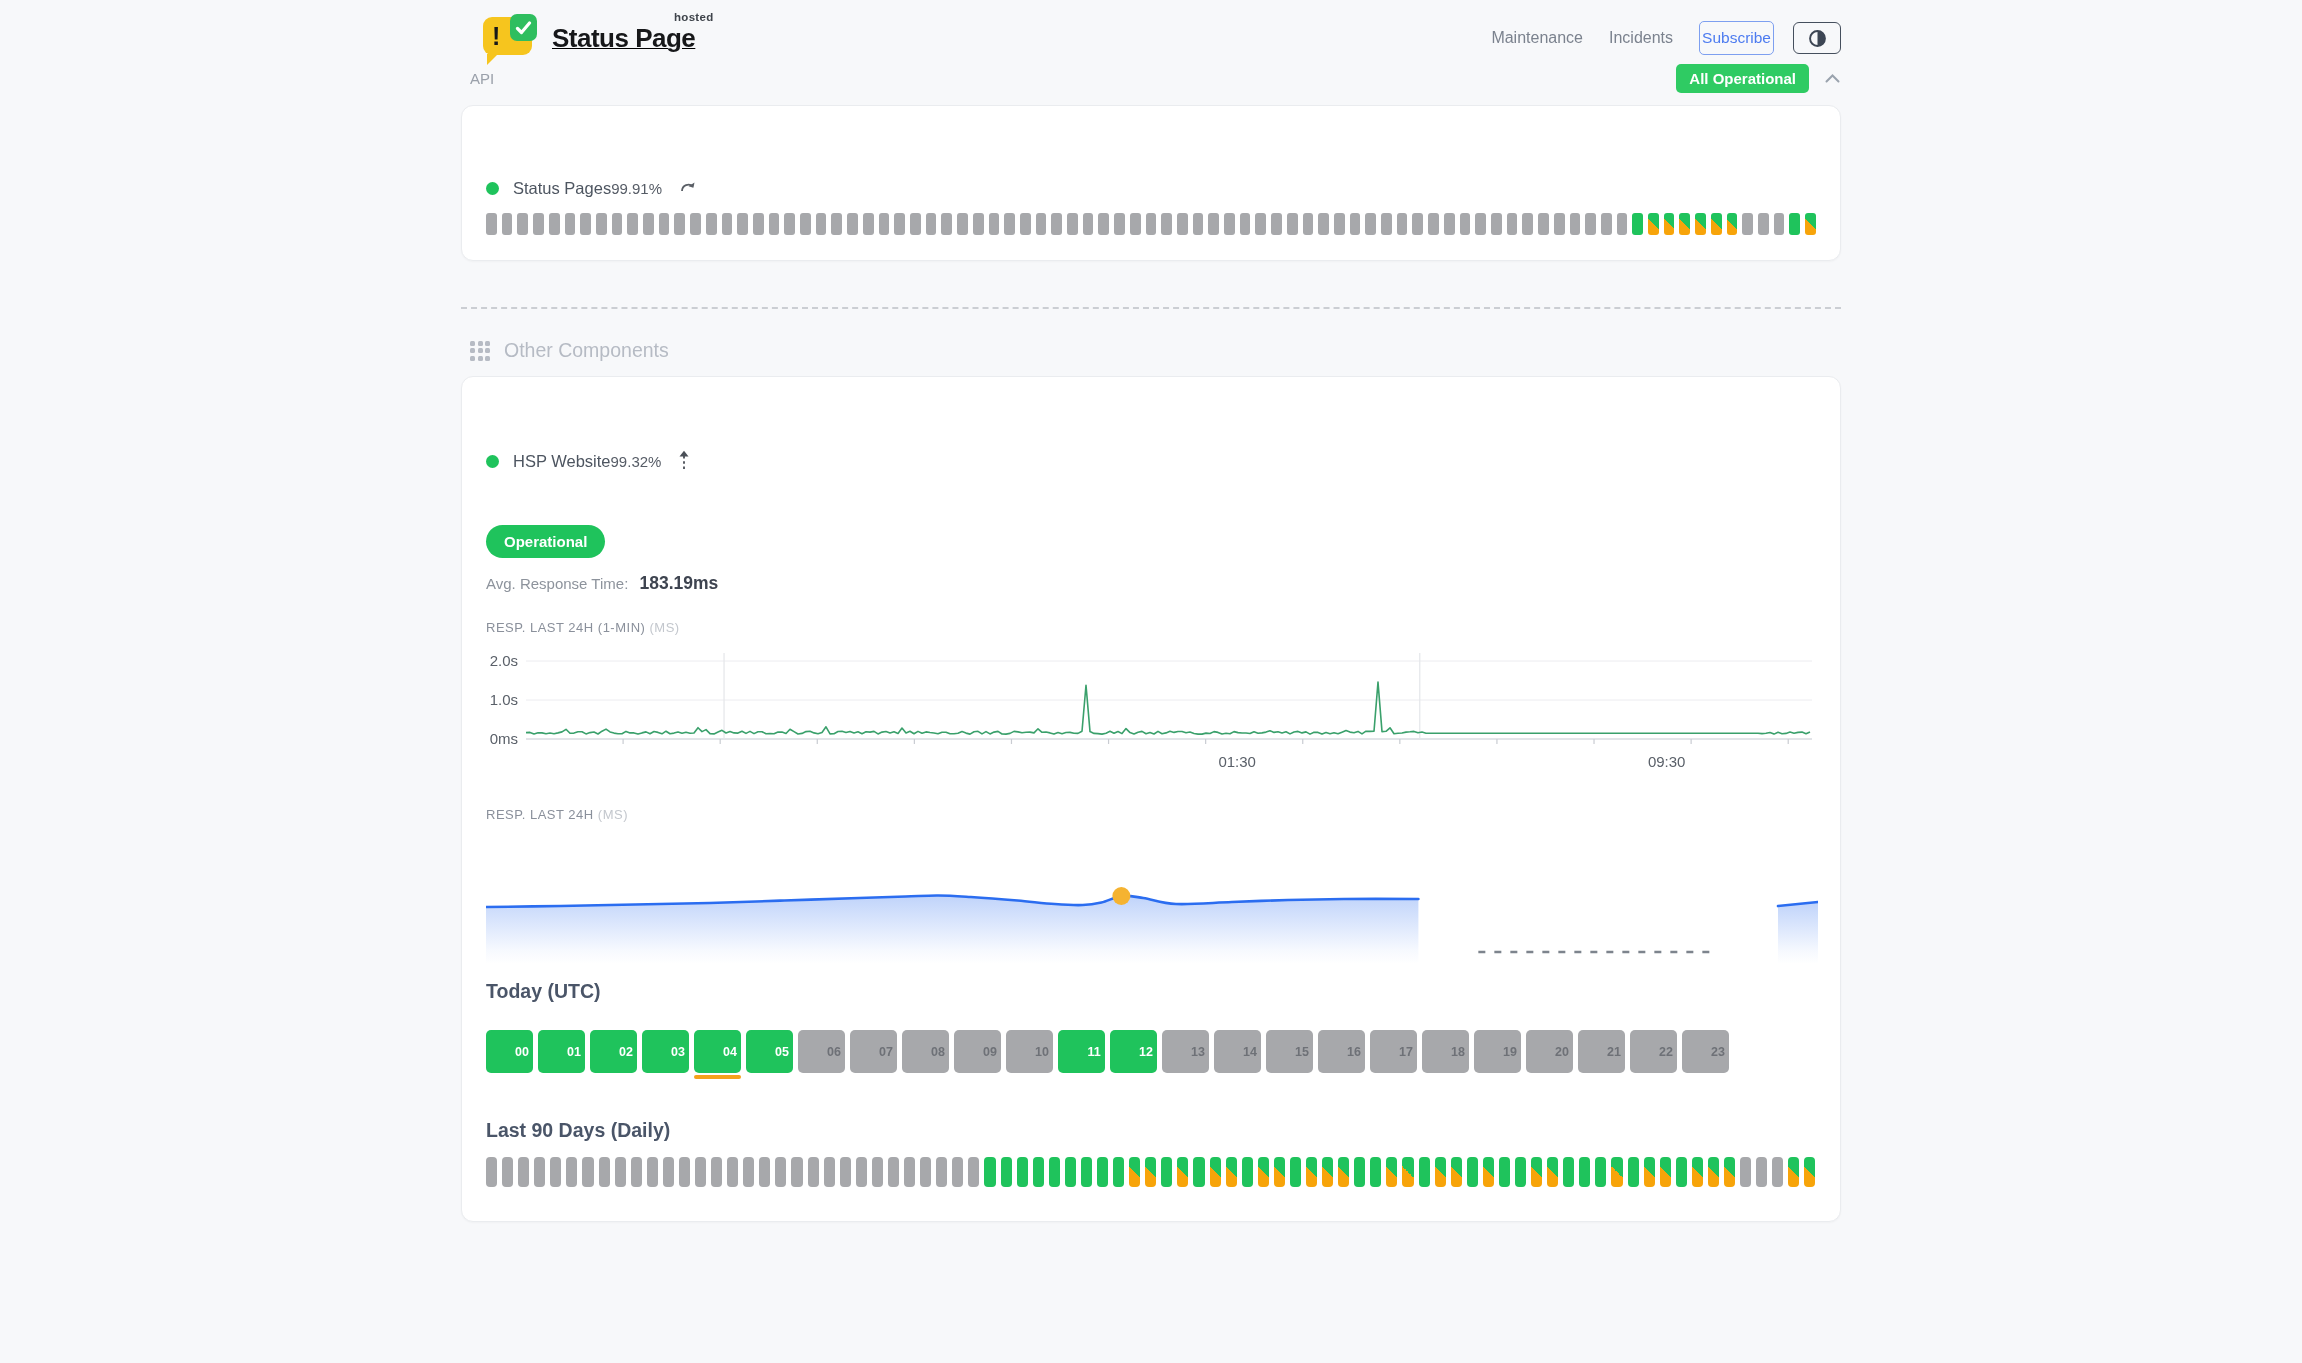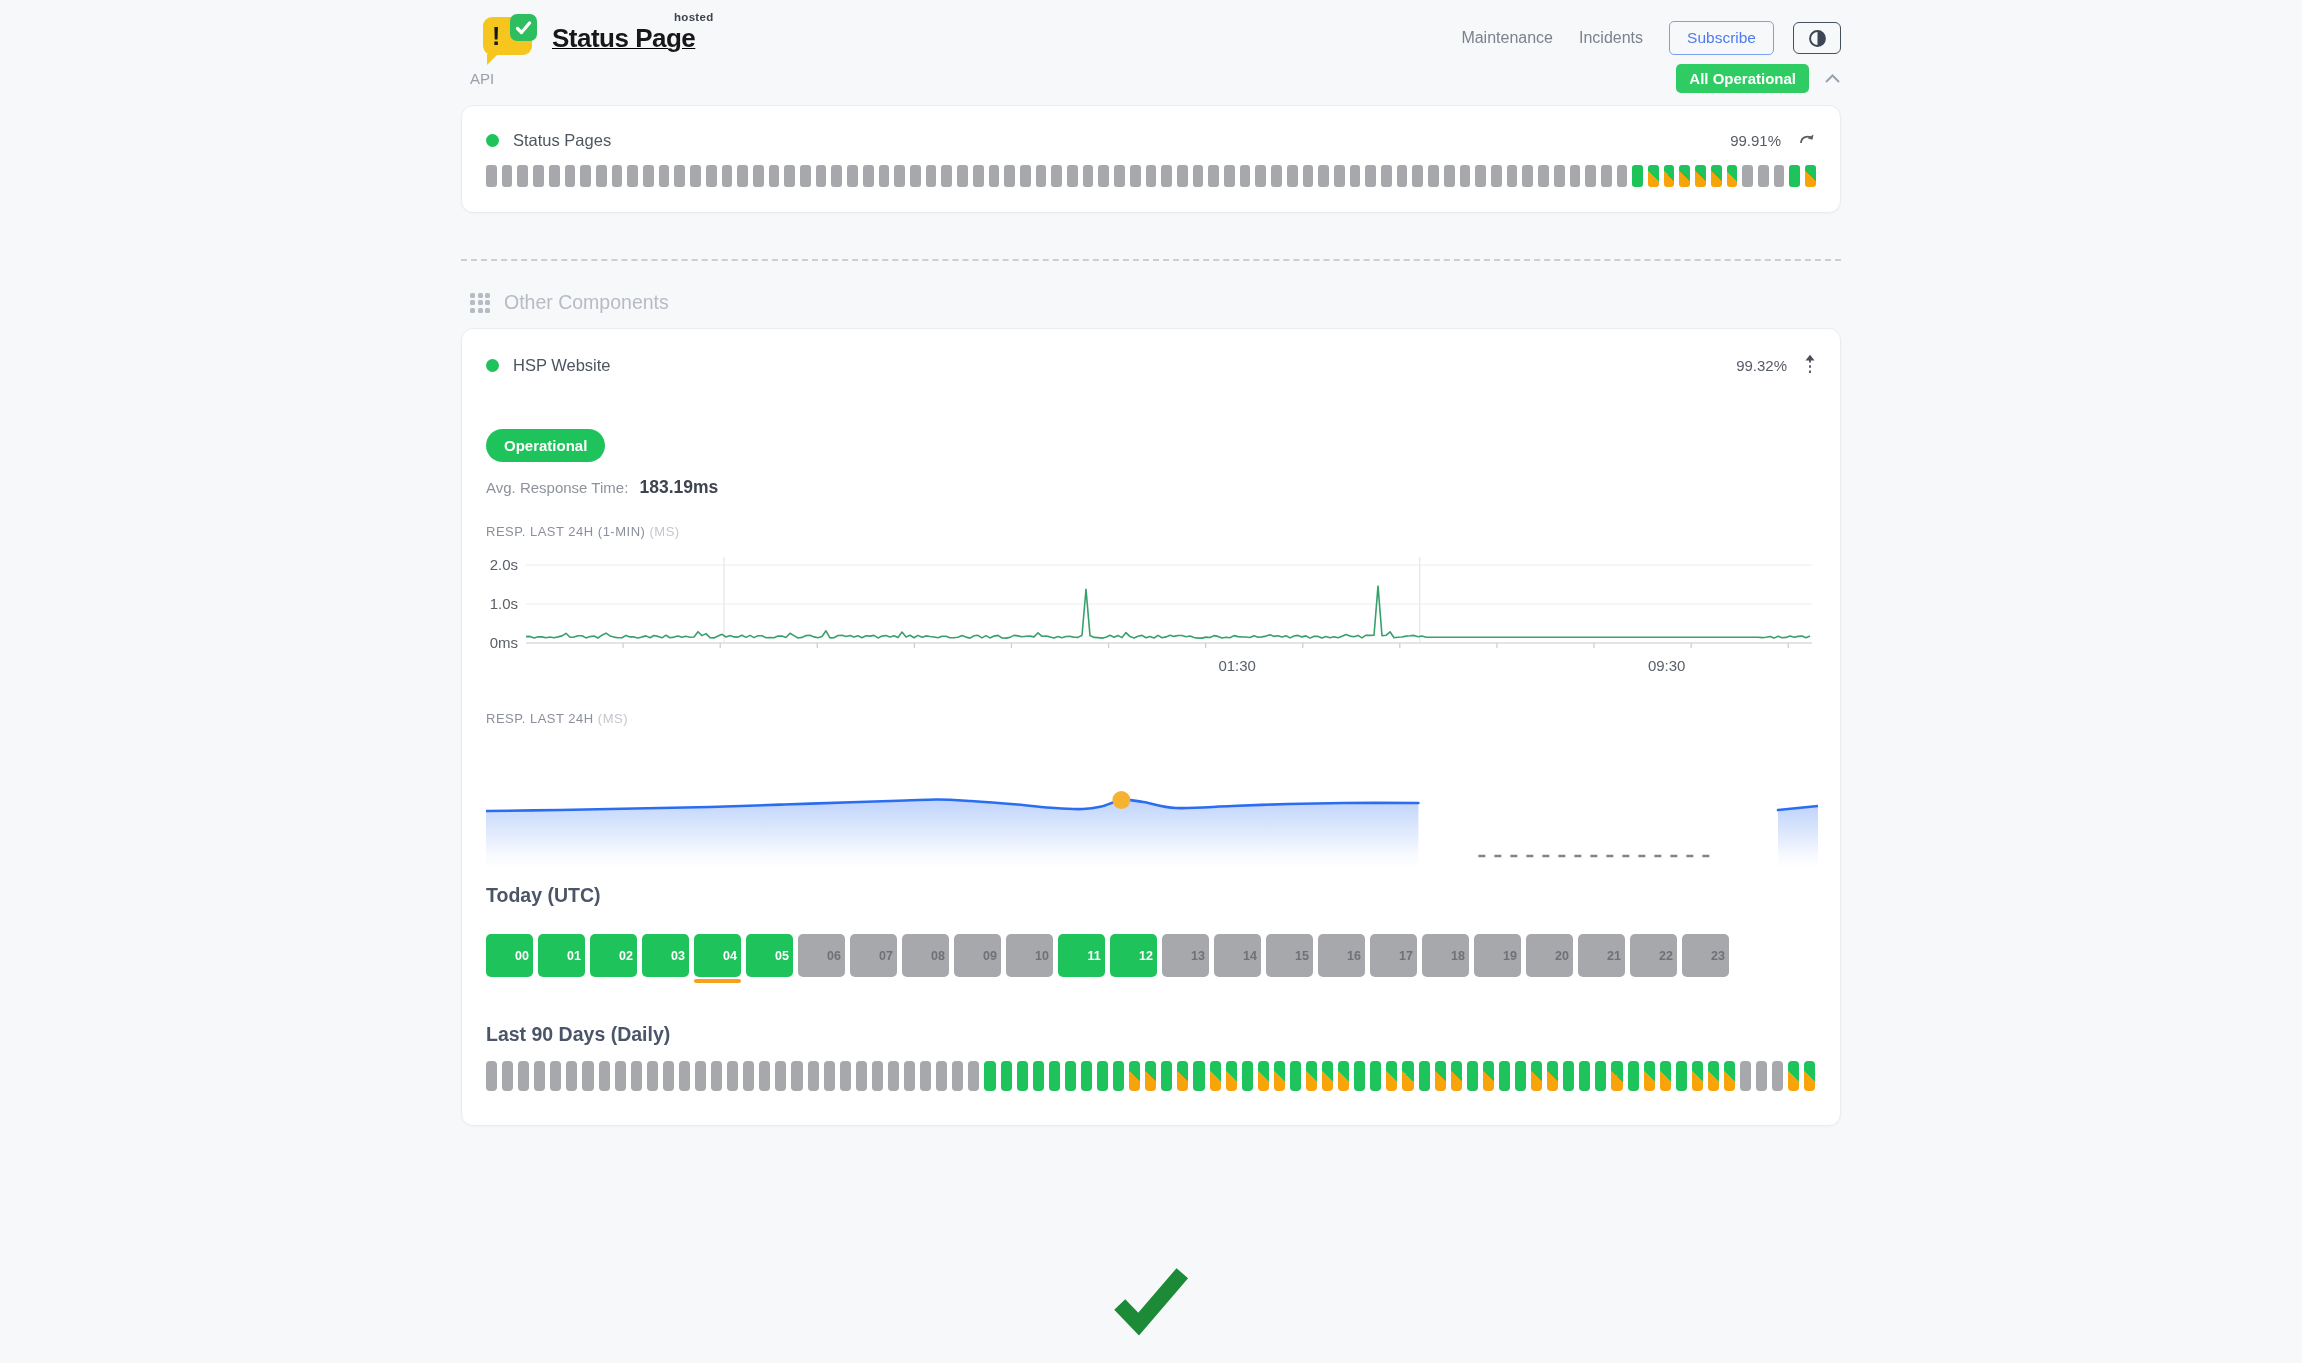--- a/index.html
+++ b/index.html
@@ -10,36 +10,36 @@
   .logo{display:flex;align-items:center;gap:15px;}
   .logo-mark{position:relative;width:54px;height:48px;}
   .bubble{position:absolute;left:0;top:3px;width:40px;height:38px;background:#f6c51e;border-radius:9px;display:flex;align-items:center;padding-left:9px;font-weight:800;font-size:25px;color:#17181a;}
   .bubble-tail{position:absolute;left:4px;bottom:-10px;width:0;height:0;border-top:11px solid #f6c51e;border-right:11px solid transparent;}
   .check-sq{position:absolute;right:0;top:0;width:27px;height:27px;background:#2fbe5f;border-radius:7px;display:flex;align-items:center;justify-content:center;}
   .brand-wrap{position:relative;text-decoration:underline;}
   .brand{font-size:26px;font-weight:800;color:#17181a;letter-spacing:-.5px;}
   .hosted{position:absolute;top:-12px;left:122px;font-size:11.5px;color:#3f444b;letter-spacing:.3px;font-weight:600;}
   nav{display:flex;align-items:center;}
   nav a{color:#7b828e;font-size:16px;text-decoration:none;margin-right:26px;cursor:pointer;}
-  .subscribe{border:1.5px solid #7d9ff0;color:#4c7bf0;background:transparent;border-radius:5px;font-size:15.5px;padding:7px 17px;margin-right:19px;font-family:inherit;cursor:pointer;}
+  .subscribe{border:1.5px solid #7d9ff0;color:#4c7bf0;background:transparent;border-radius:5px;font-size:15.5px;padding:7px 2px;margin-right:19px;font-family:inherit;cursor:pointer;}
   .theme-toggle{border:1.5px solid #454f5d;border-radius:6px;background:transparent;width:48px;height:32px;display:flex;align-items:center;justify-content:center;cursor:pointer;}
   
   .api-head{display:flex;justify-content:space-between;align-items:center;margin-top:2px;padding-left:9px;}
   .api-label{color:#9aa0aa;font-size:15px;}
   .api-right{display:flex;align-items:center;gap:15px;}
   .status-pill{background:#2fcb63;color:#fff;font-size:15px;font-weight:600;padding:6px 13px;border-radius:5px;margin-left:17px;}
   .chev-btn{background:none;border:none;padding:0;cursor:pointer;display:flex;}
   .other-head{display:flex;gap:14px;align-items:center;color:#b6bbc4;font-size:19.5px;padding-left:9px;margin-top:30px;}
   .grid-icon{display:grid;grid-template-columns:repeat(3,5px);gap:2.5px;}
   .grid-icon i{width:5px;height:5px;background:#b6bbc4;border-radius:1.5px;}
   
   .card{background:#fff;border:1px solid #eaecef;border-radius:12px;box-shadow:0 1px 2px rgba(16,24,40,.03);}
   .card1{margin-top:12px;padding:25px 24px;}
   .card2{margin-top:14px;padding:25px 24px 34px;}
-  .comp-row{display:flex;justify-content:space-between;align-items:center;}
+  .comp-row{display:flex;align-items:center;margin-top:48px;}
   .comp-name{display:flex;gap:14px;align-items:center;font-size:16.5px;color:#4d5560;}
   .dot{width:13px;height:13px;border-radius:50%;background:#1fc35c;}
   .comp-right{display:flex;gap:17px;align-items:center;color:#565c66;font-size:15px;}
   .strip{display:flex;gap:5px;margin-top:15px;}
   .strip .bar{flex:1;height:22px;border-radius:3px;}
   .state-gray{background:#a7a8ab;}
   .state-green{background:#1fc35c;}
   .state-split{background:linear-gradient(45deg,#f7a40a 50%,#1fc35c 50%);}
   .divider{border-top:2px dashed #cbced3;margin:46px 0 14px;}
   

